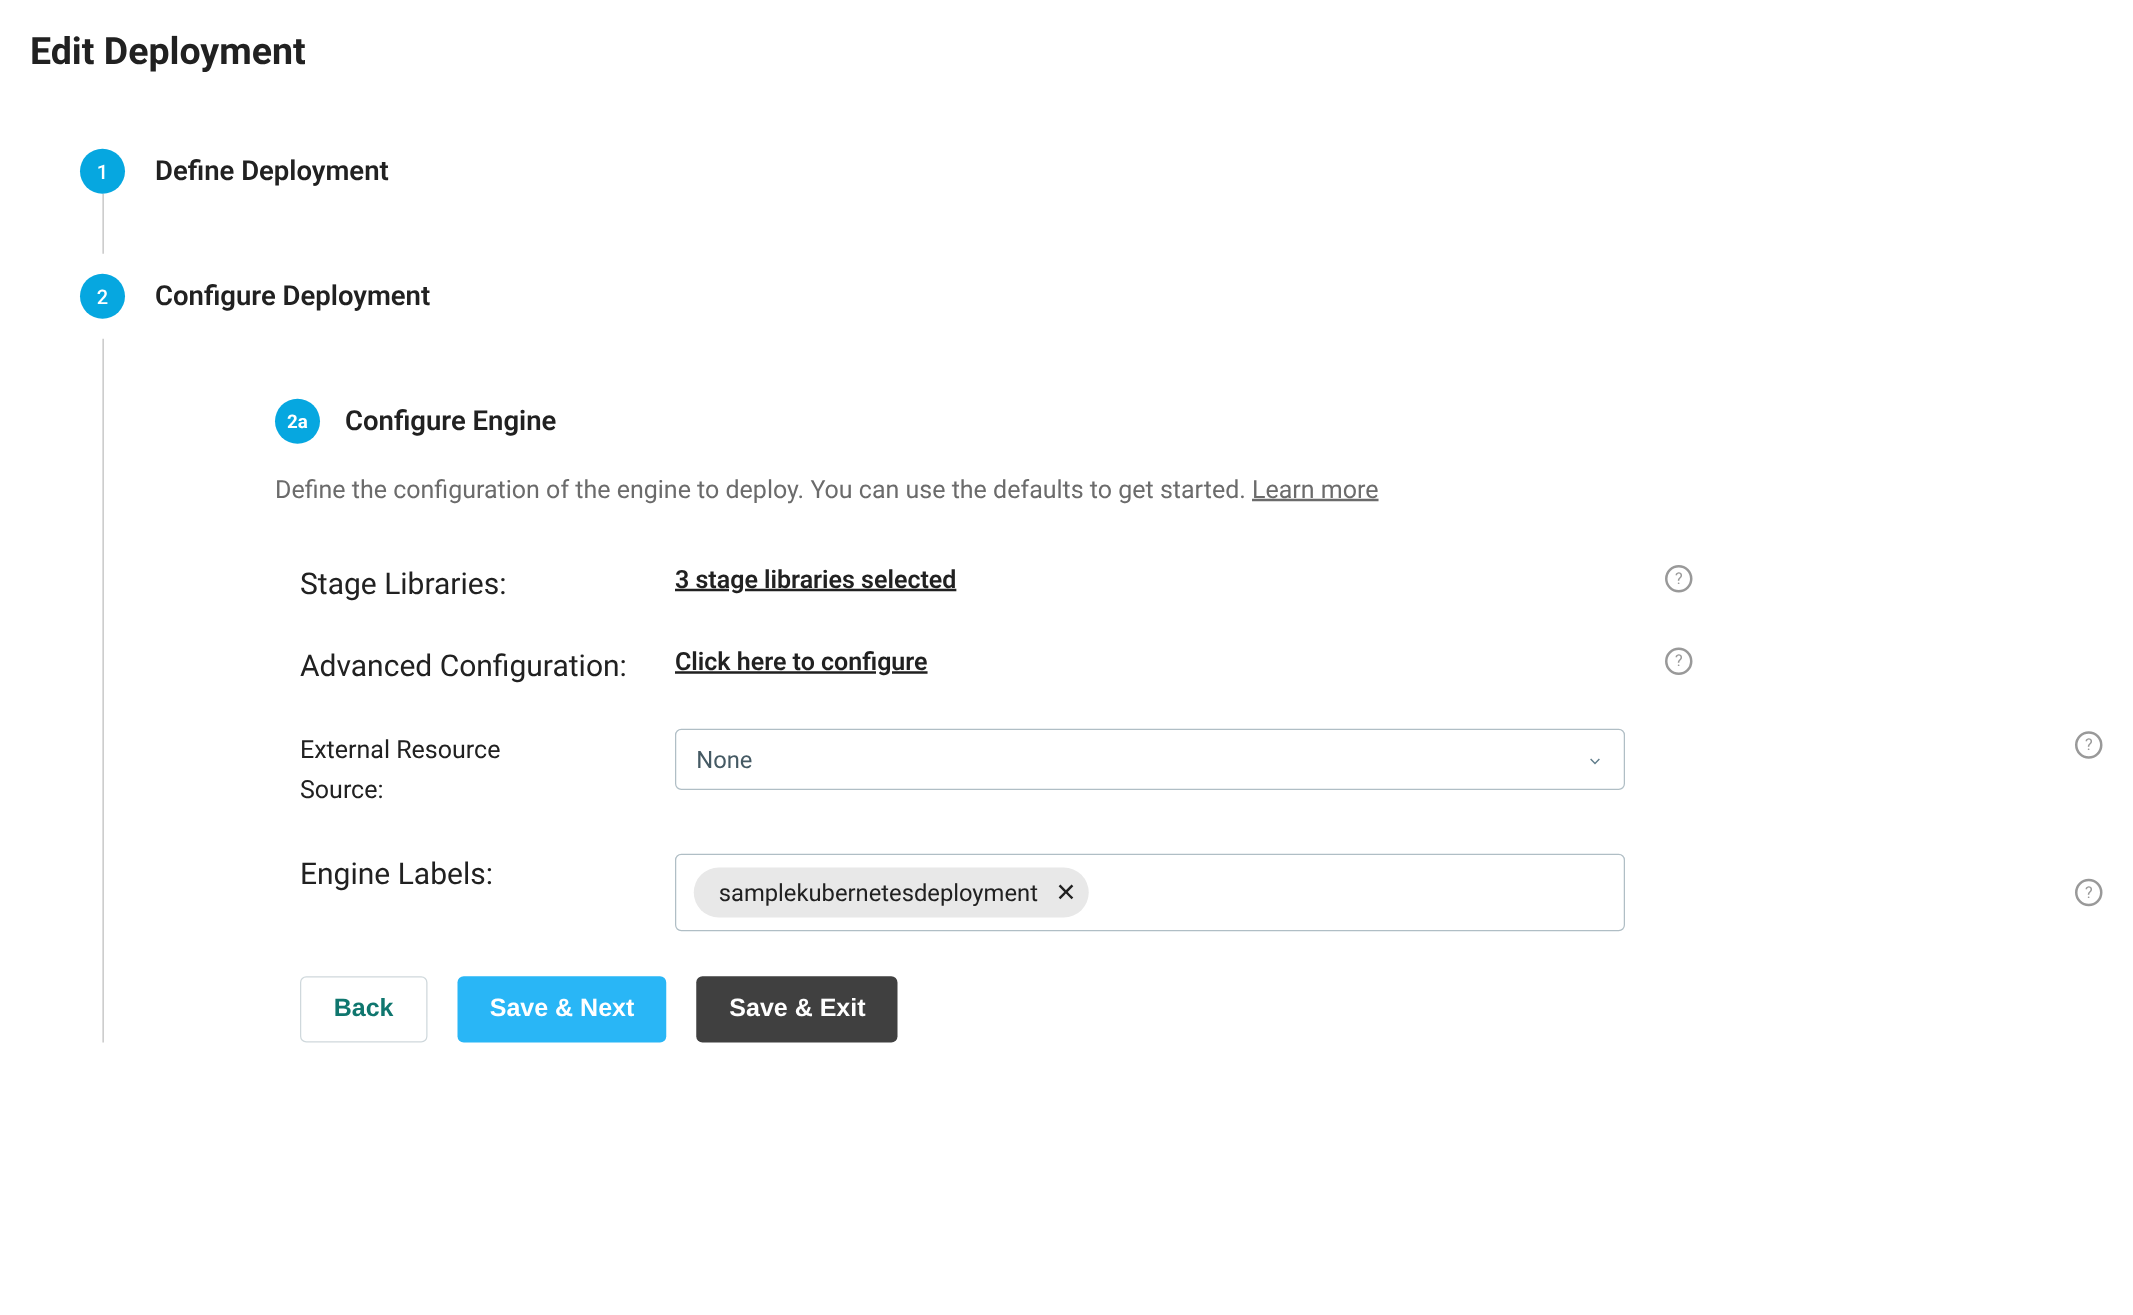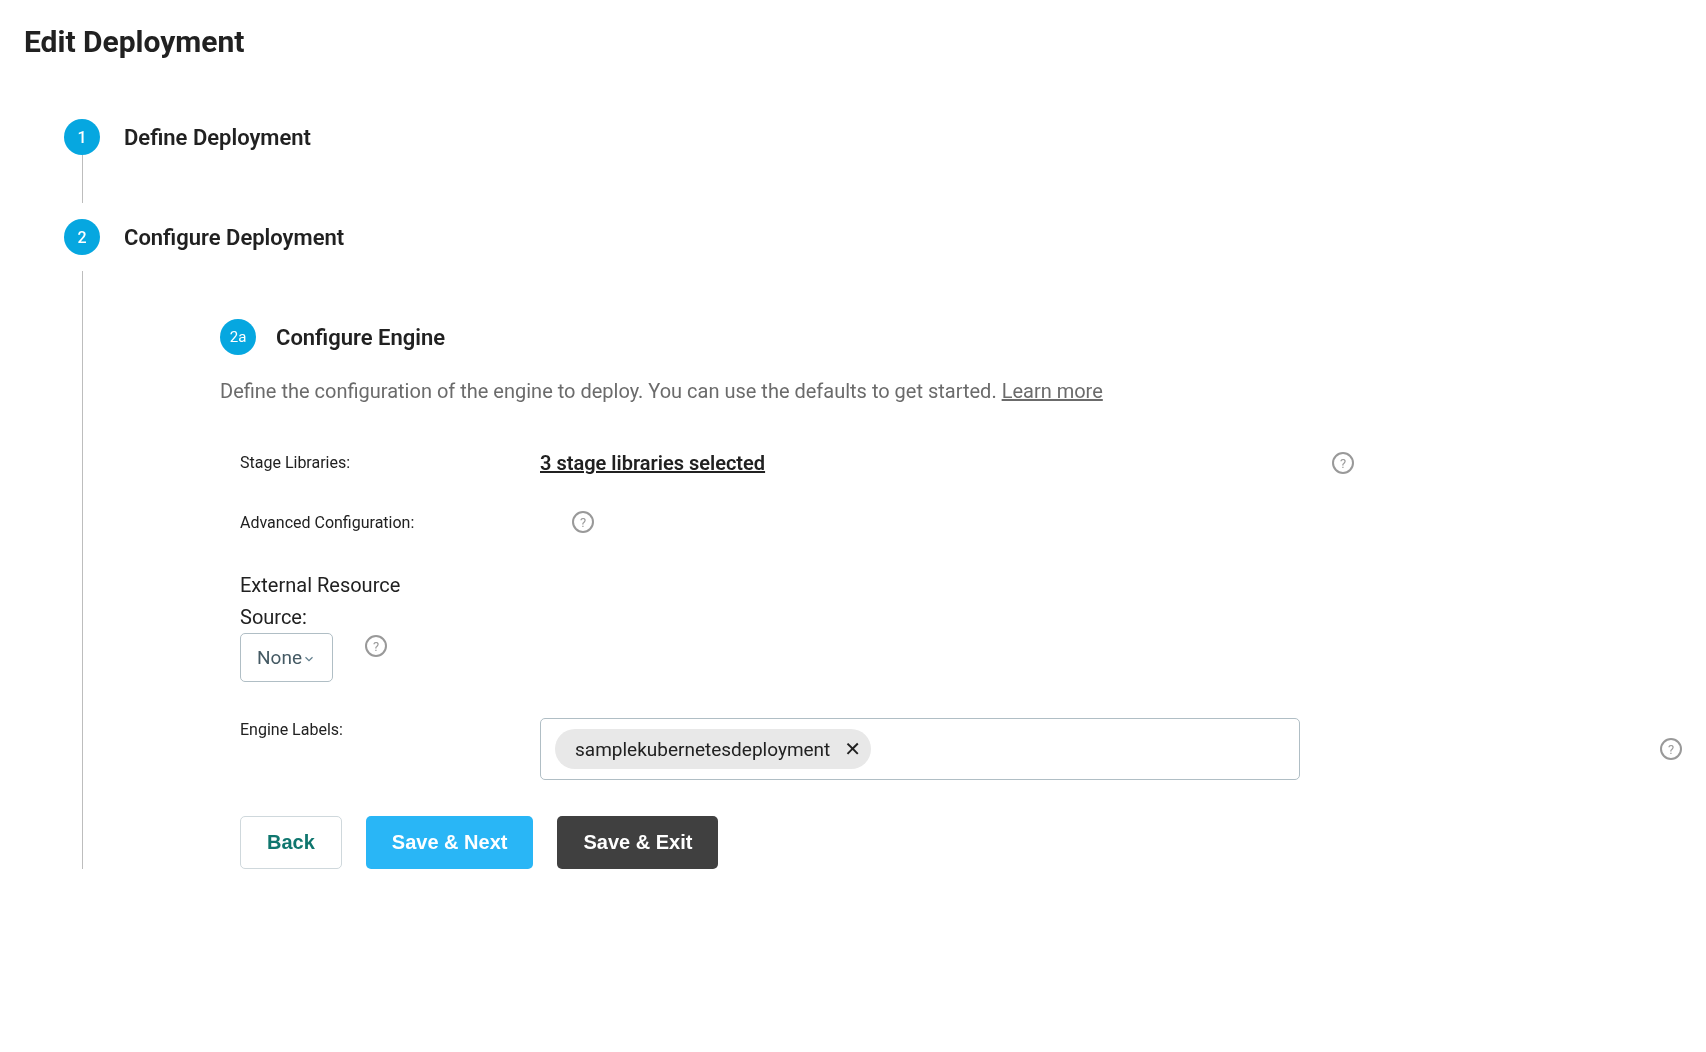--- a/index.html
+++ b/index.html
@@ -79,21 +79,21 @@
     .substep-badge {
       width: 36px;
       height: 36px;
       border-radius: 50%;
       background: #06a7e0;
       color: #fff;
       display: flex;
       align-items: center;
       justify-content: center;
       font-size: 15px;
-      font-weight: 400;
+      font-weight: 700;
       flex-shrink: 0;
     }
     .substep-label {
       font-size: 22px;
       font-weight: 600;
       margin-left: 20px;
     }
     .description {
       font-size: 20px;
       color: #6b6b6b;
@@ -107,21 +107,21 @@
     .content-area {
       padding-left: 56px;
     }
     .form-row {
       display: flex;
       align-items: flex-start;
       margin-bottom: 36px;
     }
     .form-label {
       width: 300px;
-      font-size: 16px;
+      font-size: 24px;
       font-weight: 400;
       color: #212121;
       flex-shrink: 0;
       padding-top: 2px;
     }
     .form-value {
       flex: 1;
       display: flex;
       align-items: center;
     }
@@ -249,21 +249,20 @@
     .btn-primary {
       background: #29b6f6;
       color: #fff;
     }
     .btn-dark {
       background: #404040;
       color: #fff;
     }
     .form-row.multiline {
       align-items: flex-start;
-      flex-direction: column;
     }
     .form-row.multiline .help-icon {
       margin-top: 2px;
     }
     .form-row.multiline .form-value {
       align-items: flex-start;
     }
   </style>
 </head>
 <body>
@@ -312,20 +311,23 @@
             <div class="form-value-inner" style="max-width:760px;">
               <span class="link-value">3 stage libraries selected</span>
             </div>
             <span class="help-icon">?</span>
           </div>
         </div>
 
         <div class="form-row">
           <div class="form-label">Advanced Configuration:</div>
           <div class="form-value">
+            <div class="form-value-inner" style="max-width:760px;">
+              <span class="link-value">Click here to configure</span>
+            </div>
             <span class="help-icon">?</span>
           </div>
         </div>
 
         <div class="form-row multiline">
           <div class="label-stack">
             <div class="form-label-inner">External Resource</div>
             <div class="form-label-inner">Source:</div>
           </div>
           <div class="form-value">

